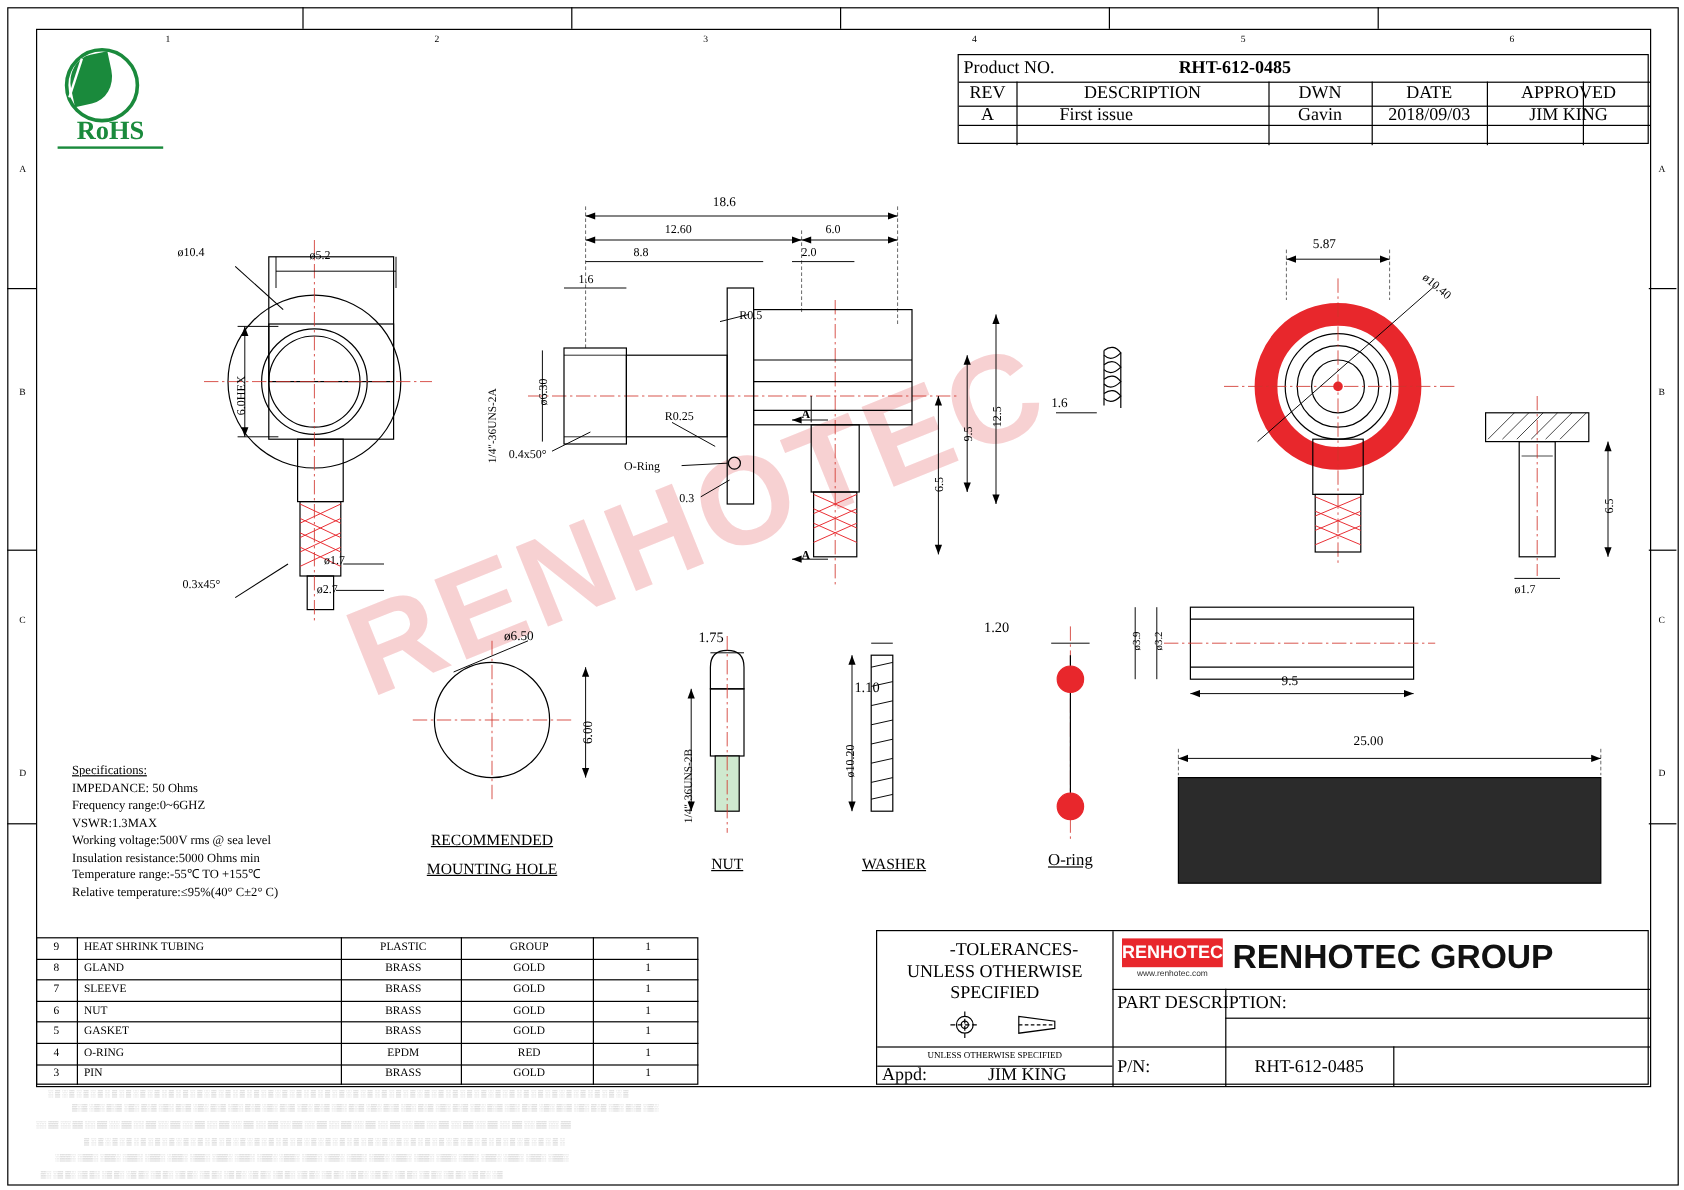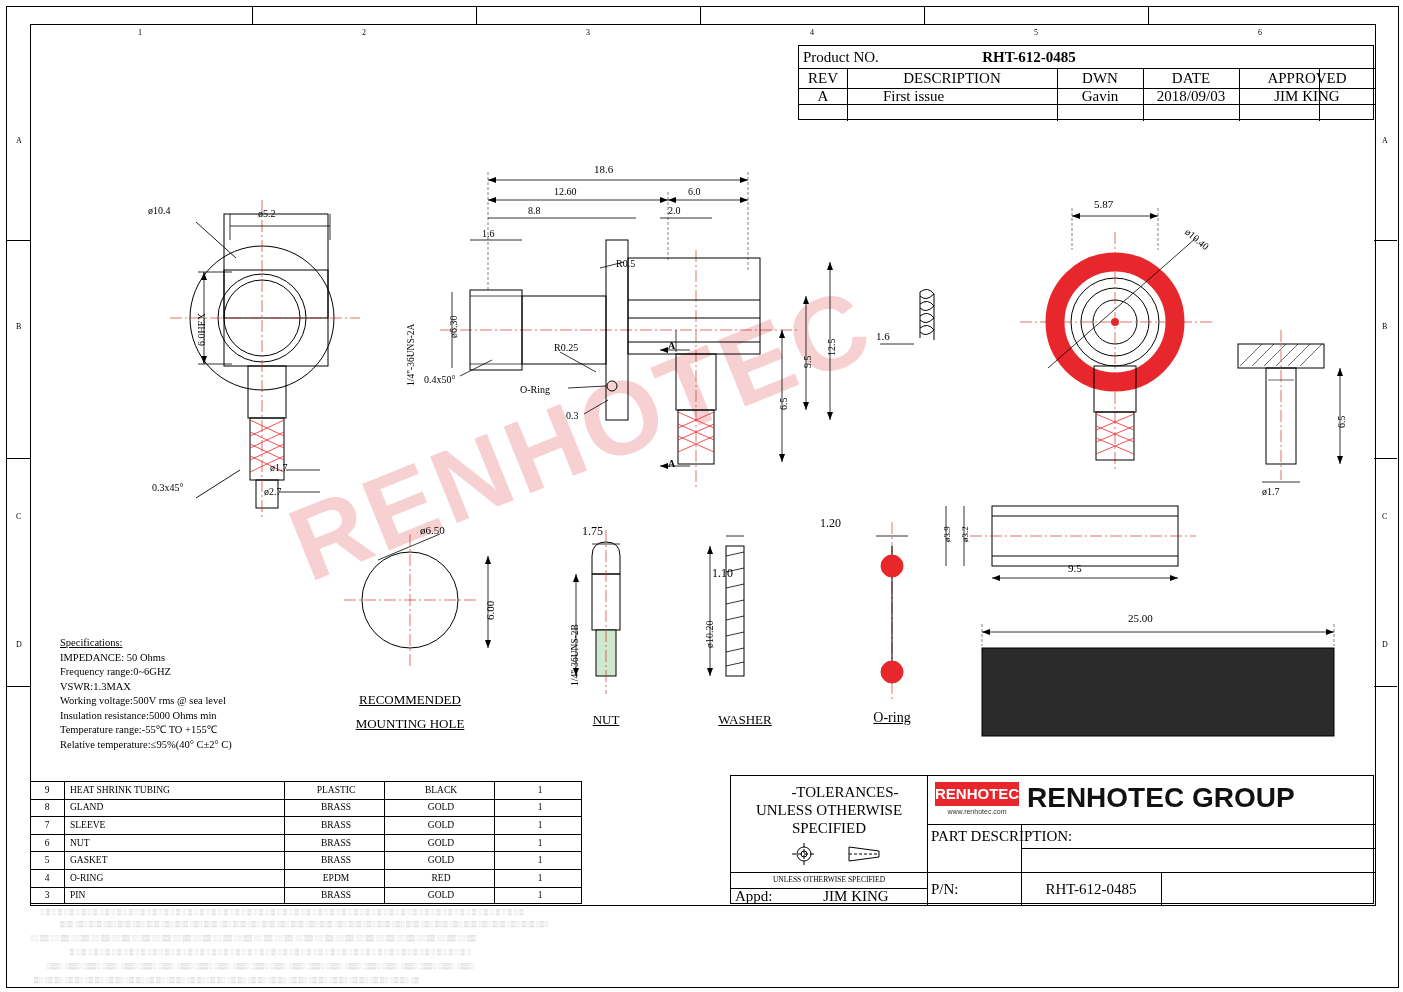--- a/index.html
+++ b/index.html
@@ -73,20 +73,27 @@
   <div class="zlab" style="left:16px;top:322px;">B</div>
   <div class="zlab" style="left:16px;top:512px;">C</div>
   <div class="zlab" style="left:16px;top:640px;">D</div>
   <div class="zlab" style="left:1382px;top:136px;">A</div>
   <div class="zlab" style="left:1382px;top:322px;">B</div>
   <div class="zlab" style="left:1382px;top:512px;">C</div>
   <div class="zlab" style="left:1382px;top:640px;">D</div>
 
   <div class="wm">RENHOTEC</div>
 
+  <div class="rohs">
+    <div class="leafwrap"></div>
+    <div class="leaf"></div>
+    <div class="veins"></div>
+    <div class="txt">RoHS</div>
+    <div class="uline"></div>
+  </div>
 
   <div class="tblock" style="left:798px;top:45px;width:576px;height:75px;">
 
     <div class="ln hl" style="left:0;top:22px;width:576px;"></div>
     <div class="ln hl" style="left:0;top:42px;width:576px;"></div>
     <div class="ln hl" style="left:0;top:58px;width:576px;"></div>
 
     <div class="ln vl" style="left:48px;top:22px;height:53px;"></div>
     <div class="ln vl" style="left:258px;top:22px;height:53px;"></div>
     <div class="ln vl" style="left:344px;top:22px;height:53px;"></div>
@@ -434,21 +441,21 @@
     <div class="ln hl" style="left:0;top:17.6px;width:552px;"></div>
     <div class="ln hl" style="left:0;top:35.2px;width:552px;"></div>
     <div class="ln hl" style="left:0;top:52.8px;width:552px;"></div>
     <div class="ln hl" style="left:0;top:70.4px;width:552px;"></div>
     <div class="ln hl" style="left:0;top:88px;width:552px;"></div>
     <div class="ln hl" style="left:0;top:105.6px;width:552px;"></div>
 
     <div class="bc" style="left:0;top:0;width:34px;justify-content:center;">9</div>
     <div class="bc" style="left:40px;top:0;width:210px;">HEAT SHRINK TUBING</div>
     <div class="bc" style="left:260px;top:0;width:92px;justify-content:center;">PLASTIC</div>
-    <div class="bc" style="left:360px;top:0;width:102px;justify-content:center;">BLACK</div>
+    <div class="bc" style="left:360px;top:0;width:102px;justify-content:center;">GROUP</div>
     <div class="bc" style="left:470px;top:0;width:80px;justify-content:center;">1</div>
 
     <div class="bc" style="left:0;top:17.6px;width:34px;justify-content:center;">8</div>
     <div class="bc" style="left:40px;top:17.6px;width:210px;">GLAND</div>
     <div class="bc" style="left:260px;top:17.6px;width:92px;justify-content:center;">BRASS</div>
     <div class="bc" style="left:360px;top:17.6px;width:102px;justify-content:center;">GOLD</div>
     <div class="bc" style="left:470px;top:17.6px;width:80px;justify-content:center;">1</div>
 
     <div class="bc" style="left:0;top:35.2px;width:34px;justify-content:center;">7</div>
     <div class="bc" style="left:40px;top:35.2px;width:210px;">SLEEVE</div>

